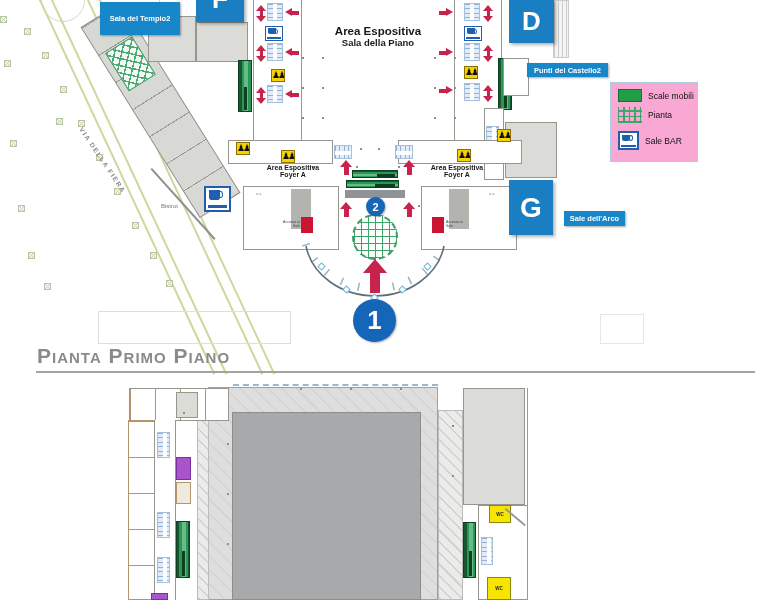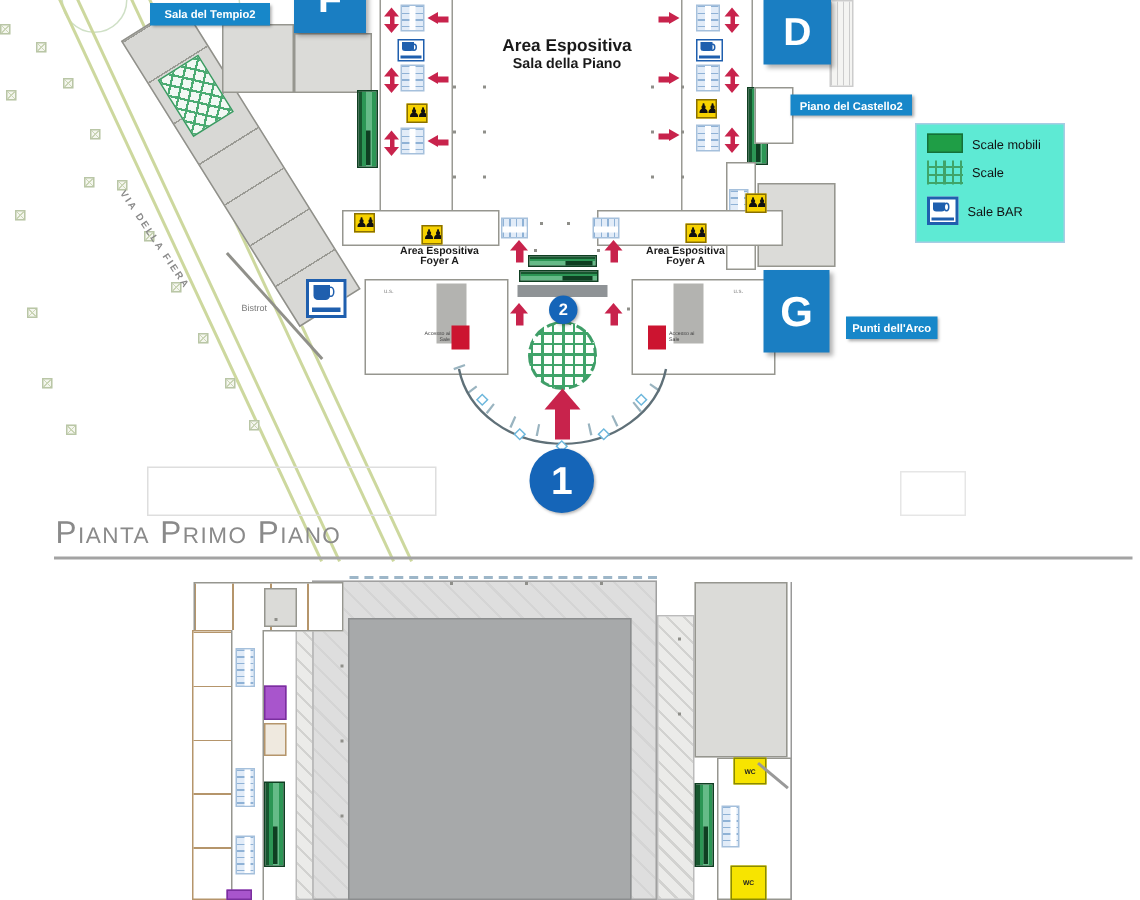--- a/index.html
+++ b/index.html
@@ -72,24 +72,24 @@
         background:linear-gradient(45deg,transparent 44%,#c9d4b4 44% 56%,transparent 56%),
                    linear-gradient(-45deg,transparent 44%,#c9d4b4 44% 56%,transparent 56%),#f4f6ee;}
   .rline{position:absolute;width:1.5px;height:420px;background:#cdd89e;transform:rotate(-25deg);transform-origin:top left;}
   .gcircle{position:absolute;border-radius:50%;border:1px solid #cfe0c6;box-sizing:border-box;}
   .dots{position:absolute;width:2px;height:2px;background:transparent;}
   .tinytext{position:absolute;font-size:3.5px;color:#444;line-height:1.2;}
   .ustext{position:absolute;font-size:4px;color:#888;}
   .faintrect{position:absolute;border:1px solid #dedede;box-sizing:border-box;}
   
   .ptitle{position:absolute;text-align:center;color:#1a1a1a;font-weight:bold;}
-  .heading{position:absolute;font-variant:small-caps;font-weight:normal;font-size:21px;color:#8a8a8a;letter-spacing:1px;}
+  .heading{position:absolute;font-variant:small-caps;font-weight:bold;font-size:21px;color:#8a8a8a;letter-spacing:1px;}
   .hrule{position:absolute;background:#a3a3a3;}
   
-  #legend{position:absolute;left:610px;top:82px;width:100px;height:80px;background:#5eead4;border:1.5px solid #a8cce4;box-sizing:border-box;}
+  #legend{position:absolute;left:610px;top:82px;width:88px;height:80px;background:#f9a8d4;border:1.5px solid #a8cce4;box-sizing:border-box;}
   .leg-row{position:absolute;left:7px;display:flex;align-items:center;}
   .leg-label{font-size:8.5px;color:#111;margin-left:6px;white-space:nowrap;}
   
   .hatch{position:absolute;background:repeating-linear-gradient(45deg,#d2d2d0 0 1.5px,#ebebe9 1.5px 8px);border:1px solid #bbb;box-sizing:border-box;}
   .vhatch{position:absolute;background:repeating-linear-gradient(90deg,#ccc 0 1px,#f4f4f2 1px 4px);border:1px solid #ccc;box-sizing:border-box;}
   .wc{position:absolute;background:#f7e400;border:1px solid #8a8a00;box-sizing:border-box;display:flex;align-items:center;justify-content:center;font-size:4.5px;font-weight:bold;color:#222;}
   .purple{position:absolute;background:#a855cc;border:1px solid #7a2f9e;box-sizing:border-box;}
 </style>
 </head>
 <body>
@@ -126,21 +126,21 @@
                 background-image:repeating-linear-gradient(90deg,#9a9a94 0 1px,transparent 1px 32px);">
       <div class="xhatch" style="left:34px;top:8px;width:45px;height:32px;"></div>
     </div>
     <div class="abs" style="left:152px;top:168px;width:95px;height:1.5px;background:#90908a;transform:rotate(48deg);transform-origin:left top;"></div>
 
     <div class="room" style="left:148px;top:16px;width:48px;height:46px;"></div>
     <div class="room" style="left:196px;top:22px;width:52px;height:40px;"></div>
     <div class="hallbox" style="left:196px;top:-24px;width:48px;height:46px;">
       <span>F</span>
     </div>
-    <div class="badge" style="left:100px;top:2px;width:80px;height:15px;justify-content:center;">
+    <div class="badge" style="left:100px;top:2px;width:80px;height:33px;justify-content:center;">
       <span>Sala del Tempio2</span>
     </div>
 
     <div class="vline" style="left:253px;top:0;height:142px;"></div>
     <div class="vline" style="left:301px;top:0;height:142px;"></div>
     <div class="vline" style="left:454px;top:0;height:142px;"></div>
     <div class="vline" style="left:501px;top:0;height:142px;"></div>
 
     <div class="ptitle" style="left:320px;top:25px;width:116px;">
       <div style="font-size:11.5px;">Area Espositiva</div>
@@ -190,21 +190,21 @@
 
     <div class="vhatch" style="left:553px;top:0;width:16px;height:58px;"></div>
     <div class="wroom" style="left:503px;top:58px;width:26px;height:38px;"></div>
     <div class="room" style="left:505px;top:122px;width:52px;height:56px;"></div>
     <div class="wroom" style="left:484px;top:108px;width:20px;height:72px;"></div>
     <div class="bench" style="left:486px;top:126px;width:13px;"></div>
     <div class="hallbox" style="left:509px;top:-1px;width:45px;height:44px;">
       <span>D</span>
     </div>
     <div class="badge" style="left:527px;top:63px;width:81px;height:14px;">
-      <span>Piano del Castello2</span>
+      <span>Punti del Castello2</span>
     </div>
 
     <div class="wroom" style="left:228px;top:140px;width:105px;height:24px;"></div>
     <div class="wroom" style="left:398px;top:140px;width:124px;height:24px;"></div>
     <div class="bench h" style="left:334px;top:145px;"></div>
     <div class="bench h" style="left:395px;top:145px;"></div>
     <div class="ped" style="left:236px;top:142px;"></div>
     <div class="ped" style="left:281px;top:150px;"></div>
     <div class="ped" style="left:457px;top:149px;"></div>
     <div class="ped" style="left:497px;top:129px;"></div>
@@ -240,21 +240,21 @@
 
     <div class="stairc" style="left:352px;top:214px;width:46px;height:46px;"></div>
     <div class="ncircle" style="left:366px;top:197px;width:19px;height:19px;font-size:11px;">
       <span>2</span>
     </div>
 
     <div class="hallbox" style="left:509px;top:180px;width:44px;height:55px;font-size:28px;">
       <span>G</span>
     </div>
     <div class="badge" style="left:564px;top:211px;width:61px;height:15px;">
-      <span>Punti dell'Arco</span>
+      <span>Sale dell'Arco</span>
     </div>
 
     <div class="bar" style="left:204px;top:186px;width:27px;height:26px;border-width:2px;">
         <span class="cup"></span>
         <span class="saucer"></span>
       </div>
     <div class="abs" style="left:161px;top:203px;font-size:6px;color:#777;">Bistrot</div>
 
     <div class="abs" style="left:302px;top:242px;width:146px;height:68px;">
       <svg width="146" height="68" xmlns="http://www.w3.org/2000/svg">
@@ -277,21 +277,21 @@
     <div class="faintrect" style="left:98px;top:311px;width:193px;height:33px;"></div>
     <div class="faintrect" style="left:600px;top:314px;width:44px;height:30px;border-color:#e6e6e6;"></div>
 
     <div id="legend">
       <div class="leg-row" style="top:6px;">
         <span style="display:inline-block;width:22px;height:11px;background:#1f9e46;border:1px solid #14703a;"></span>
         <span class="leg-label">Scale mobili</span>
       </div>
       <div class="leg-row" style="top:24px;">
         <span class="gridsw" style="display:inline-block;width:24px;height:16px;"></span>
-        <span class="leg-label">Scale</span>
+        <span class="leg-label">Pianta</span>
       </div>
       <div class="leg-row" style="top:48px;">
         <span class="bar" style="position:relative;display:inline-block;width:21px;height:19px;border-width:2px;">
             <span class="cup"></span>
             <span class="saucer"></span>
           </span>
         <span class="leg-label">Sale BAR</span>
       </div>
     </div>
   </div>

